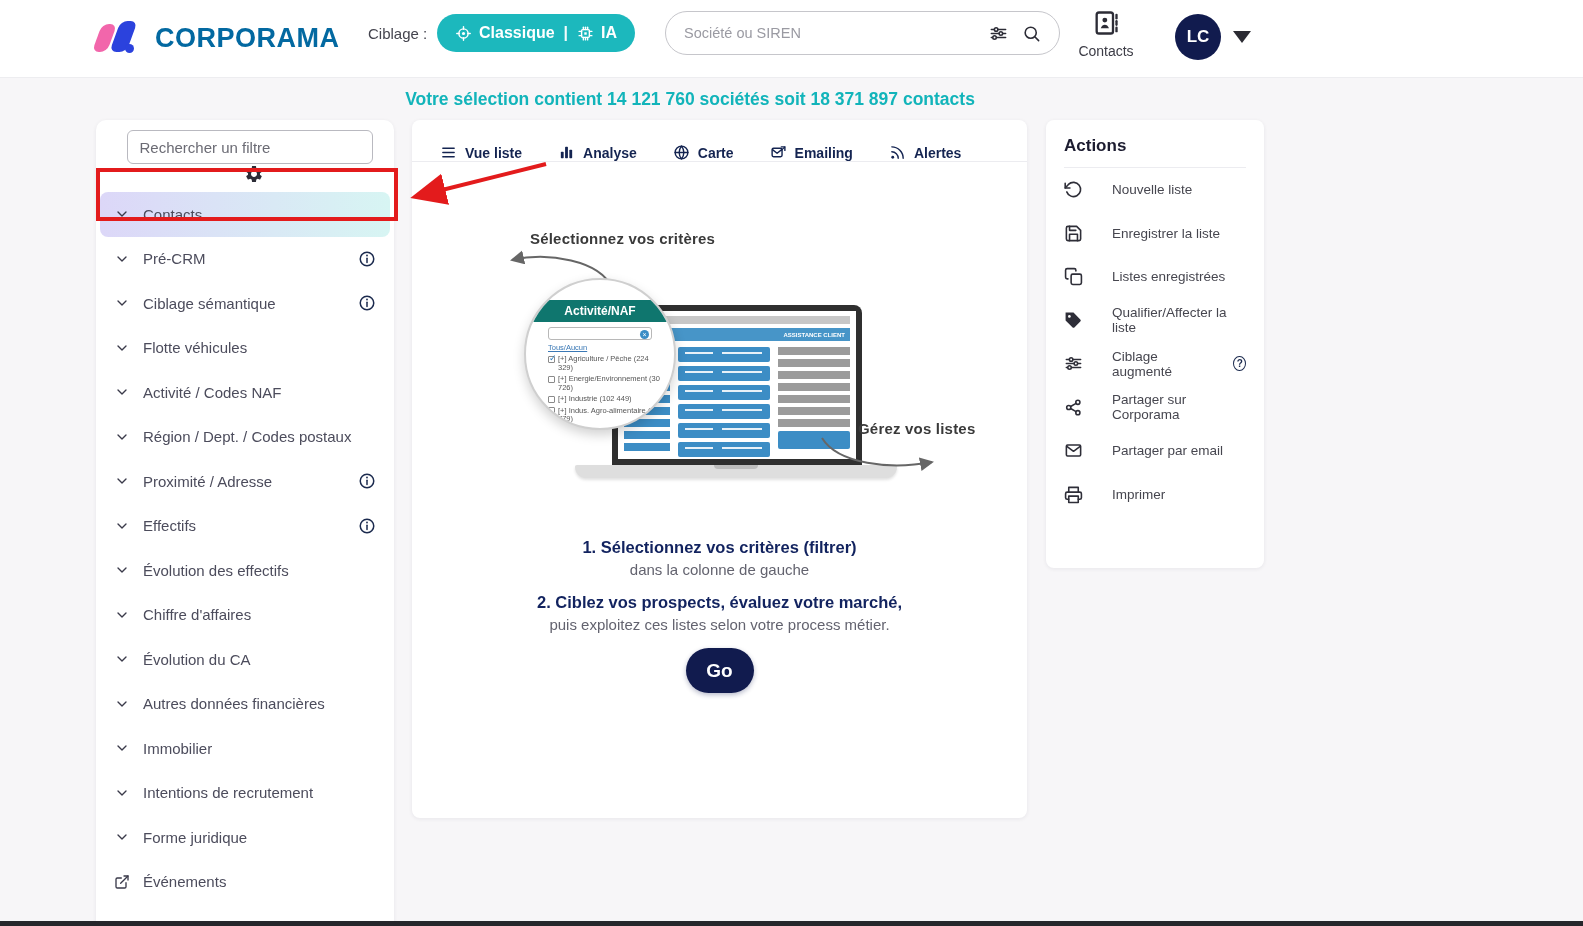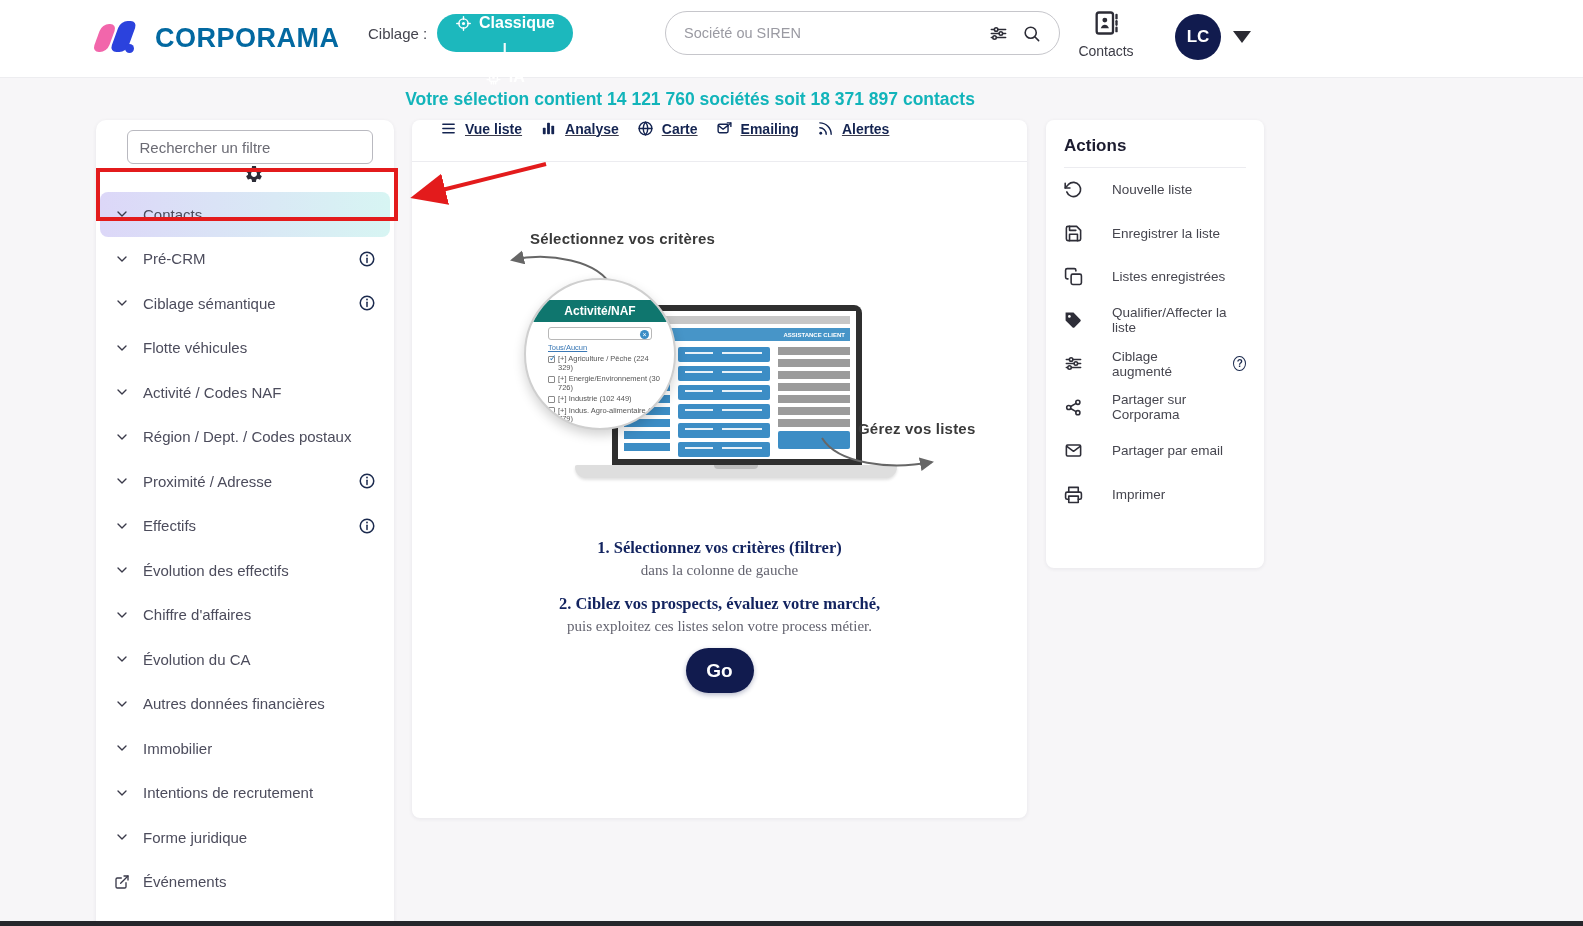--- a/index.html
+++ b/index.html
@@ -17,21 +17,21 @@
   .header { position:absolute; left:0; top:0; width:1583px; height:78px;
             background:#fff; border-bottom:1px solid #ededf0; }
   .logo { position:absolute; left:95px; top:20px; display:flex; align-items:center; gap:12px; cursor:pointer; }
   .logo-mark { position:relative; width:48px; height:36px; }
   .logo-mark .p1 { position:absolute; left:2px; top:4px; width:15px; height:28px; background:#f266ab; border-radius:7px; transform:skewX(-20deg); }
   .logo-mark .p2 { position:absolute; left:20px; top:1px; width:17px; height:31px; background:#2b42dd; border-radius:7px; transform:skewX(-20deg); }
   .logo-mark .p3 { position:absolute; left:30px; top:24px; width:9px; height:9px; background:#2b42dd; border-radius:50%; }
   .logo-text { font-size:27px; font-weight:800; color:#0369a1; letter-spacing:.5px; }
   .ciblage-label { position:absolute; left:368px; top:25px; font-size:15px; color:#44444e; }
   .mode-pill { position:absolute; left:437px; top:14px; height:38px; border-radius:19px;
-               background:#1cb8bd; color:#fff; display:flex; align-items:center; gap:9px; padding:0 18px;flex-direction:column; }
+               background:#1cb8bd; color:#fff; display:flex; align-items:center; gap:9px; padding:0 18px; }
   .mode { display:flex; align-items:center; gap:7px; font-size:16px; font-weight:700; cursor:pointer; }
   .mode-sep { font-weight:700; opacity:.95; }
   .search-pill { position:absolute; left:665px; top:11px; width:395px; height:44px; background:#fff;
                  border:1.5px solid #c6c6cb; border-radius:23px; display:flex; align-items:center; padding:0 18px; }
   .search-pill input { flex:1; border:none; outline:none; font-size:14.5px; color:#333;
                        font-family:inherit; background:transparent; }
   .search-pill input::placeholder { color:#9a9aa2; }
   .search-pill .ic { color:#2c2c36; cursor:pointer; }
   .contacts-btn { position:absolute; left:1076px; top:9px; width:60px; text-align:center; cursor:pointer; color:#2c2c36; }
   .contacts-btn .lbl { display:block; font-size:14px; color:#3c3c46; margin-top:2px; }
@@ -61,21 +61,21 @@
   .info-ic { margin-left:auto; color:#1b2a4e; width:18px; height:18px; cursor:pointer; }
 
   
   .red-box { position:absolute; left:96px; top:168px; width:302px; height:53px;
              border:4px solid #e31b1c; pointer-events:none; z-index:50; }
   .red-arrow { position:absolute; left:402px; top:152px; z-index:50; pointer-events:none; }
 
   
   .main-card { position:absolute; left:412px; top:120px; width:615px; height:698px;
                background:#fff; border-radius:8px; box-shadow:0 1px 4px rgba(30,30,60,.07); }
-  .tabs { display:flex; align-items:flex-start; gap:18px; height:42px; padding-left:28px; border-bottom:1px solid #ececf0;text-decoration:underline; }
+  .tabs { display:flex; align-items:flex-end; gap:36px; height:42px; padding-left:28px; border-bottom:1px solid #ececf0; }
   .tab { display:flex; align-items:center; gap:8px; font-size:14px; font-weight:600; color:#142451; cursor:pointer; }
   .tab .ic { width:17px; height:17px; }
 
   .ill { position:absolute; left:0; top:100px; width:615px; height:300px; }
   .ill-label { position:absolute; font-size:15px; font-weight:700; color:#3a3a3a; letter-spacing:.2px; }
   .lbl-left { left:118px; top:10px; }
   .lbl-right { left:446px; top:200px; }
   .ill-arrow { position:absolute; }
 
   .laptop { position:absolute; left:200px; top:85px; width:250px; height:160px;
@@ -107,21 +107,21 @@
               display:flex; align-items:center; justify-content:center; }
   .mag-search { margin:5px 22px 3px; height:13px; border:1px solid #b8b8b8; border-radius:3px; position:relative; }
   .mag-x { position:absolute; right:2px; top:1.5px; width:9px; height:9px; border-radius:50%; background:#3c8dc5;
            color:#fff; font-size:7px; line-height:9px; text-align:center; }
   .mag-link { margin-left:22px; font-size:7.5px; color:#3a78b5; text-decoration:underline; }
   .mag-row { display:flex; align-items:flex-start; gap:3px; margin:3px 12px 0 22px;
              font-size:7.5px; line-height:8.5px; color:#555; }
   .mag-cb { width:7px; height:7px; border:1px solid #8a8a8a; border-radius:1px; flex:none; margin-top:.5px; position:relative; background:#fff; }
   .mag-row.checked .mag-cb::after { content:"\2713"; position:absolute; left:0; top:-3px; color:#2f7fc0; font-size:9px; font-weight:700; }
 
-  .steps { position:absolute; left:0; top:418px; width:615px; text-align:center;font-family:Liberation Serif, serif; }
+  .steps { position:absolute; left:0; top:418px; width:615px; text-align:center; }
   .step-bold { font-size:16.5px; font-weight:800; color:#12235f; }
   .step-sub { font-size:15px; color:#63636f; margin-top:4px; }
   .step2 { margin-top:15px; }
   .go-btn { position:absolute; left:50%; top:528px; transform:translateX(-50%);
             width:68px; height:45px; border-radius:23px; background:#111b4e; color:#fff;
             font-size:19px; font-weight:800; display:flex; align-items:center; justify-content:center;
             cursor:pointer; box-shadow:0 2px 5px rgba(17,27,78,.3); }
 
   
   .actions-card { position:absolute; left:1046px; top:120px; width:218px; height:448px;

